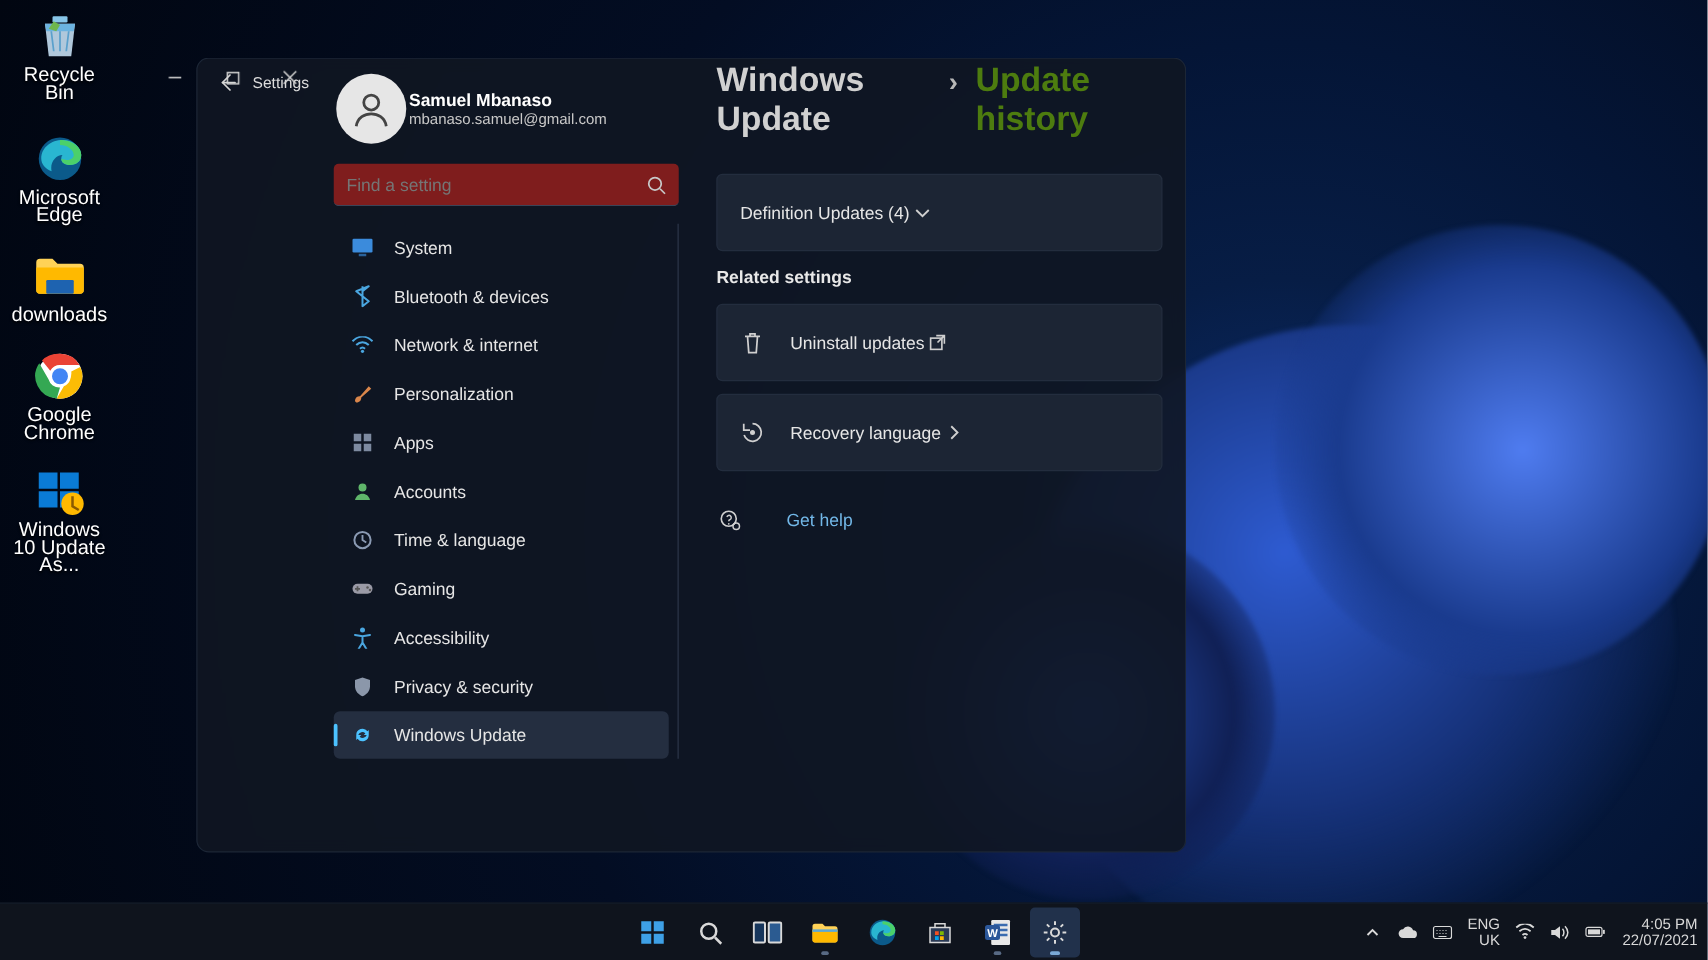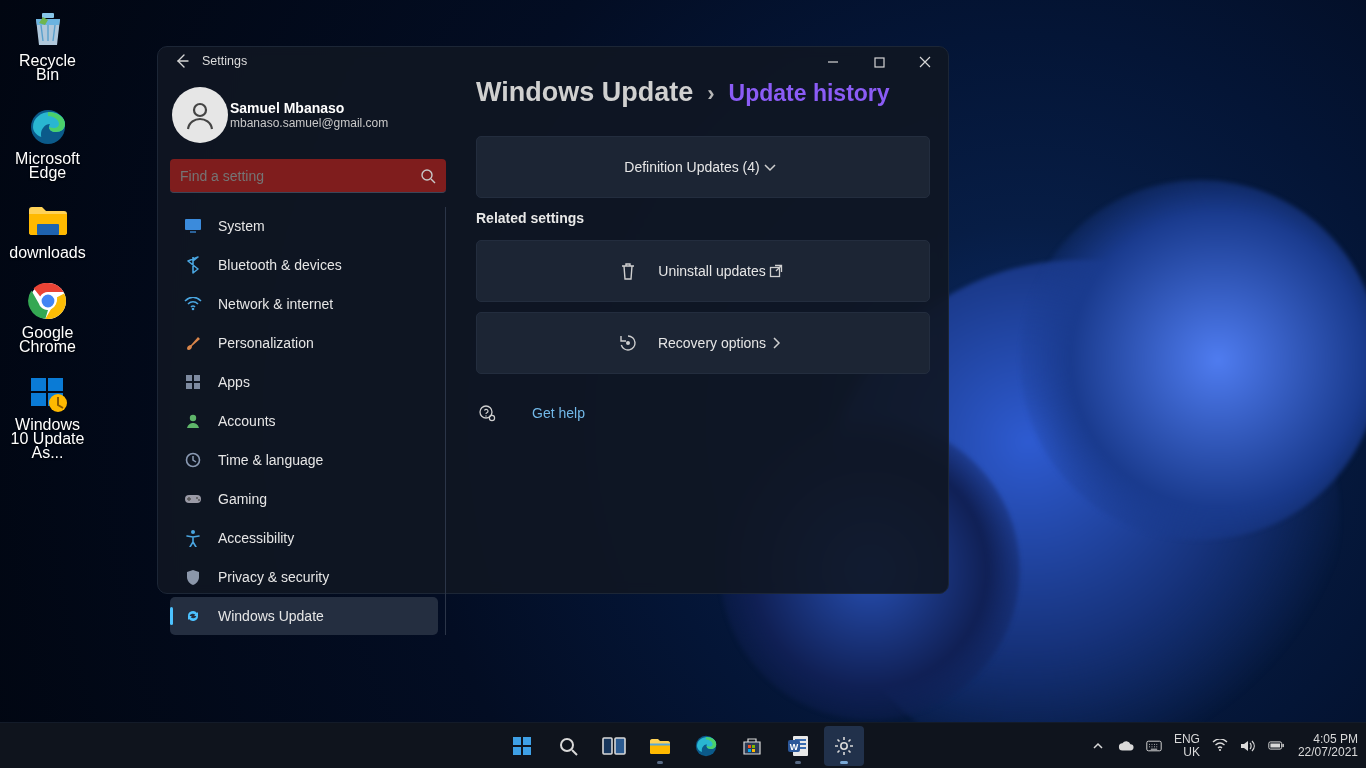--- a/index.html
+++ b/index.html
@@ -12,23 +12,23 @@
   .b1{width:520px;height:520px;left:820px;top:260px;background:radial-gradient(circle at 40% 35%,#2e5bd1 0%,#16327a 45%,transparent 72%)}
   .b2{width:360px;height:360px;left:1020px;top:180px;background:radial-gradient(circle at 55% 50%,#4f7cf0 0%,#1a3b8e 55%,transparent 78%)}
   .b3{width:300px;height:300px;left:720px;top:420px;background:radial-gradient(circle at 50% 50%,#274fb3 0%,#102055 55%,transparent 80%)}
 
   .desktop-icons{position:absolute;left:0;top:0;width:95px}
   .dicon{display:flex;flex-direction:column;align-items:center;gap:4px;margin-top:8px;cursor:pointer}
   .dicon span{font-size:16px;text-align:center;color:#fff;text-shadow:0 1px 2px #000;line-height:14px;max-width:80px}
   .ico{width:42px;height:42px;display:flex;align-items:center;justify-content:center}
 
   .settings{
-    position:absolute;left:157px;top:46px;width:792px;height:548px;
+    position:absolute;left:157px;top:46px;width:792px;height:636px;
     background:rgba(16,22,34,.90);backdrop-filter:blur(6px);
-    border:1px solid #1c2636;border-radius:10px;display:flex;flex-direction:column;
+    border:1px solid #1c2636;border-radius:10px;display:flex;
   }
   .titlebar{height:38px;display:flex;align-items:center;padding:0 8px;position:relative}
   .back{width:32px;height:28px;display:flex;align-items:center;justify-content:center;border-radius:4px;cursor:pointer}
   .appname{font-size:12.5px;color:#dcdcdc;margin-left:4px}
   .winctrls{position:absolute;right:0;top:0;display:flex}
   .winbtn{width:46px;height:30px;display:flex;align-items:center;justify-content:center;cursor:pointer}
 
   .body{flex:1;display:flex}
   .sidebar{width:300px;display:flex;flex-direction:column;padding:4px 12px 10px 12px}
   .profile{display:flex;align-items:center;gap:2px;padding:8px 2px 16px 2px}
@@ -42,22 +42,22 @@
   .nav{display:flex;flex-direction:column;gap:1px;position:relative;border-right:1px solid #2b3548;padding-right:7px}
   .nitem{height:38px;display:flex;align-items:center;gap:16px;padding-left:14px;border-radius:5px;cursor:pointer;font-size:14px;color:#e6e6e6;position:relative}
   .nitem.active{background:#242e40}
   .nitem.active::before{content:"";position:absolute;left:0;top:10px;bottom:10px;width:3px;border-radius:2px;background:#4cc2ff}
   .nicon{width:18px;height:18px;display:flex;align-items:center;justify-content:center}
 
   .content{flex:1;padding:0 18px 14px 18px;overflow:hidden}
   .crumb{display:flex;align-items:baseline;gap:14px;margin-top:2px;font-weight:600}
   .c1{font-size:27px;color:#d0d0d0}
   .sep{font-size:22px;color:#b7b7b7}
-  .c2{font-size:23px;color:#8b5cf6}
-  .card{background:#1c2534;border:1px solid #232d3e;border-radius:5px;margin-top:22px;height:62px;display:flex;align-items:center;justify-content:center;padding:0 20px 0 18px;cursor:pointer}
+  .c2{font-size:27px;color:#4d7c0f}
+  .card{background:#1c2534;border:1px solid #232d3e;border-radius:5px;margin-top:22px;height:62px;display:flex;align-items:center;justify-content:flex-start;padding:0 20px 0 18px;cursor:pointer}
   .card .lbl{font-size:14px;color:#e6e6e6}
   .card .ic{width:20px;height:20px;display:flex;align-items:center;justify-content:center;color:#cfcfcf}
   .card.first{margin-top:28px}
   .card.gap{margin-top:10px}
   .section{margin-top:12px;font-size:14px;font-weight:600;color:#e8e8e8}
   .help{display:flex;align-items:center;gap:36px;margin-top:30px;padding-left:2px;cursor:pointer}
   .help a{color:#72b8e8;font-size:14px;text-decoration:none}
   .leftic{display:flex;align-items:center;gap:20px}
 
   .taskbar{position:absolute;left:0;bottom:0;right:0;height:46px;background:#0f141d;display:flex;align-items:center;border-top:1px solid #131b29}
@@ -330,21 +330,21 @@
       </div>
 
       <div class="card gap">
         <div class="leftic">
           <div class="ic">
               <svg width="20" height="18" viewBox="0 0 20 18">
                 <path d="M10 2a7 7 0 1 1-6.7 9M3 2v5h5" stroke="#cfcfcf" stroke-width="1.4" fill="none"></path>
                 <circle cx="10" cy="9" r="2" fill="#cfcfcf"></circle>
               </svg>
             </div>
-          <div class="lbl">Recovery options</div>
+          <div class="lbl">Recovery language</div>
         </div>
         <div class="ic">
             <svg width="12" height="14" viewBox="0 0 12 14">
               <path d="M4 2l5 5-5 5" stroke="#cfcfcf" stroke-width="1.5" fill="none"></path>
             </svg>
           </div>
       </div>
 
       <div class="help">
         <div class="ic">

